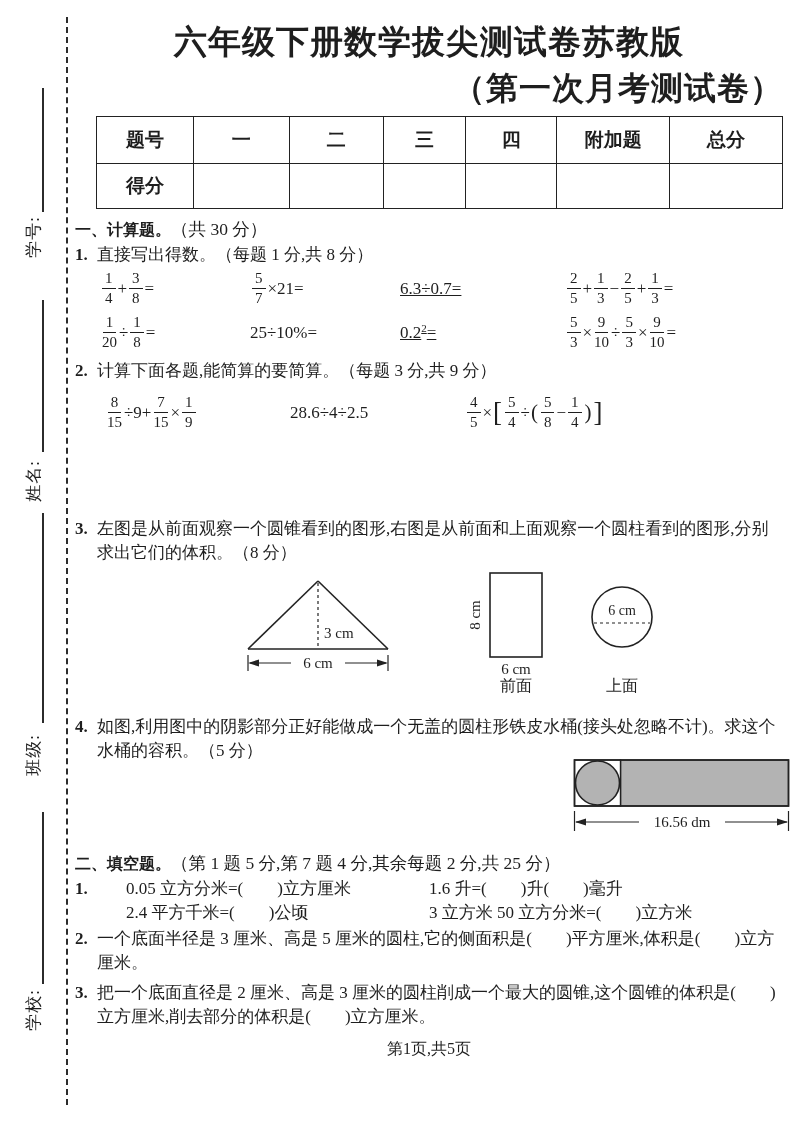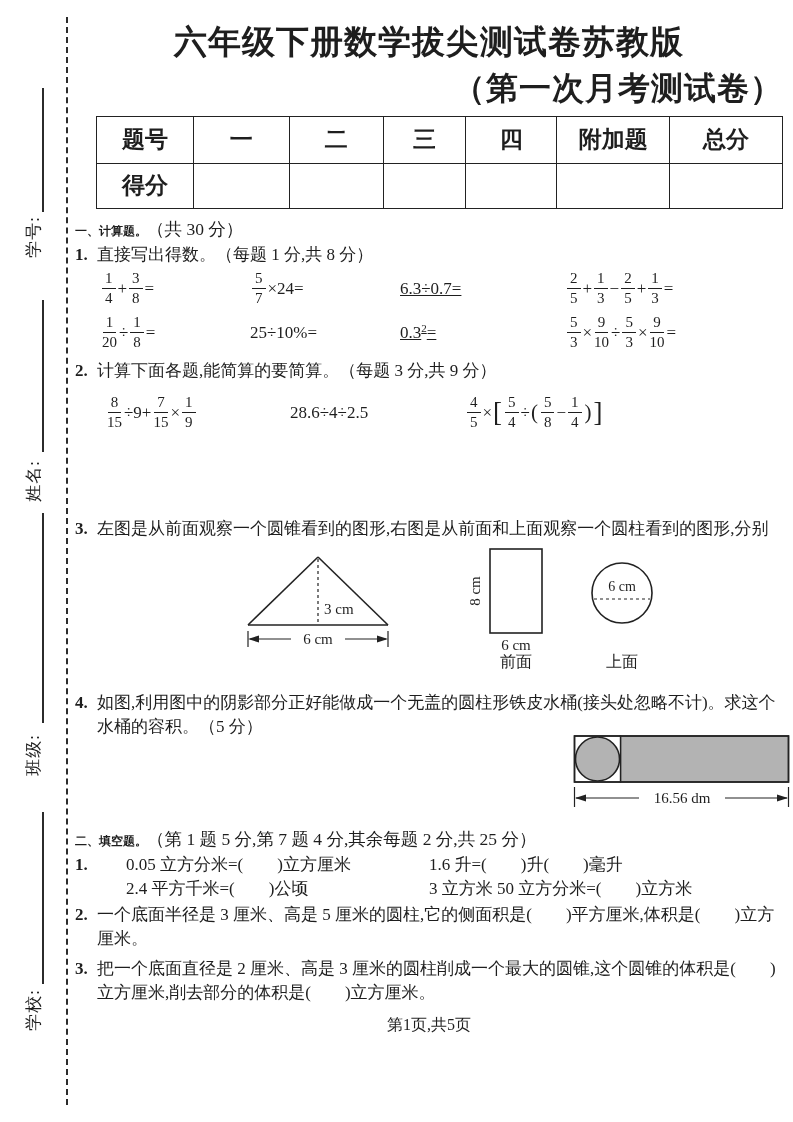--- a/index.html
+++ b/index.html
@@ -15,25 +15,25 @@
   .side-label{
     position:absolute; left:33px; transform:translate(-50%,-50%) rotate(-90deg);
     font-size:17px; letter-spacing:1px; white-space:nowrap;
   }
   
   .content{position:absolute; left:75px; top:0; width:708px;}
   .title{margin-top:24px; text-align:center; font-size:33px; font-weight:bold; letter-spacing:1px; line-height:1.15;}
   .subtitle{margin-top:6px; text-align:right; font-size:32px; font-weight:bold; letter-spacing:1px; line-height:1.25;}
   .meta{margin-top:28px; text-align:right; padding-right:6px; font-size:19px; white-space:pre;}
   table.score{border-collapse:collapse; margin-top:8px; margin-left:21px; table-layout:fixed;}
-  table.score td{border:1.6px solid #222; text-align:center; font-size:23px; font-weight:bold; padding:0;}
+  table.score td{border:1.6px solid #222; text-align:center; font-size:19px; font-weight:bold; padding:0;}
   table.score tr.hd td{height:46px;}
   table.score tr.sc td{height:44px;}
   .sec-head{margin-top:8px; font-size:17.5px;}
-  .sec-head b{font-size:12px;}
+  .sec-head b{font-size:16px;}
   .q{display:flex; margin-top:2px; font-size:17px; line-height:24px;}
   .qnum{width:22px; flex:none; font-weight:bold;}
   .qbody{flex:1;}
   .txt{white-space:pre-wrap;}
   
   .exprrow{display:flex; padding-left:25px; margin-top:2px; height:40px; align-items:center;}
   .exprrow2{display:flex; padding-left:30px; margin-top:8px; height:44px; align-items:center;}
   .expr{display:inline-flex; align-items:center; font-size:17px;}
   .w1{width:150px;} .w2{width:150px;} .w3{width:165px;text-decoration:underline;}
   .v1{width:185px;} .v2{width:175px;}
@@ -114,21 +114,21 @@
             <span class="fnum">3</span>
             <span class="fden">8</span>
           </span>
           <span>=</span>
         </span>
       <span class="expr w2">
           <span class="frac">
             <span class="fnum">5</span>
             <span class="fden">7</span>
           </span>
-          <span>×24=</span>
+          <span>×21=</span>
         </span>
       <span class="expr w3">
           <span>6.3÷0.7=</span>
         </span>
       <span class="expr">
           <span class="frac">
             <span class="fnum">2</span>
             <span class="fden">5</span>
           </span>
           <span>+</span>
@@ -159,21 +159,21 @@
           <span class="frac">
             <span class="fnum">1</span>
             <span class="fden">8</span>
           </span>
           <span>=</span>
         </span>
       <span class="expr w2">
           <span>25÷10%=</span>
         </span>
       <span class="expr w3">
-          <span>0.3</span>
+          <span>0.2</span>
           <sup>2</sup>
           <span>=</span>
         </span>
       <span class="expr">
           <span class="frac">
             <span class="fnum">5</span>
             <span class="fden">3</span>
           </span>
           <span>×</span>
           <span class="frac">
@@ -242,20 +242,21 @@
           </span>
           <span class="pr">)</span>
           <span class="bk">]</span>
         </span>
     </div>
 
     <div class="q" style="margin-top:82px;">
       <span class="qnum">3.</span>
       <span class="qbody">
         <div class="txt">左图是从前面观察一个圆锥看到的图形,右图是从前面和上面观察一个圆柱看到的图形,分别</div>
+        <div class="txt">求出它们的体积。（8 分）</div>
       </span>
     </div>
 
     <div class="diagrow">
 
       <svg class="dg" style="left:150px;top:6px;" width="185" height="102" viewBox="0 0 185 102">
         <line x1="93" y1="6" x2="23" y2="74" stroke="#222" stroke-width="1.6"></line>
         <line x1="93" y1="6" x2="163" y2="74" stroke="#222" stroke-width="1.6"></line>
         <line x1="23" y1="74" x2="163" y2="74" stroke="#222" stroke-width="1.6"></line>
         <line x1="93" y1="8" x2="93" y2="74" stroke="#222" stroke-width="1.2" stroke-dasharray="3,3"></line>

